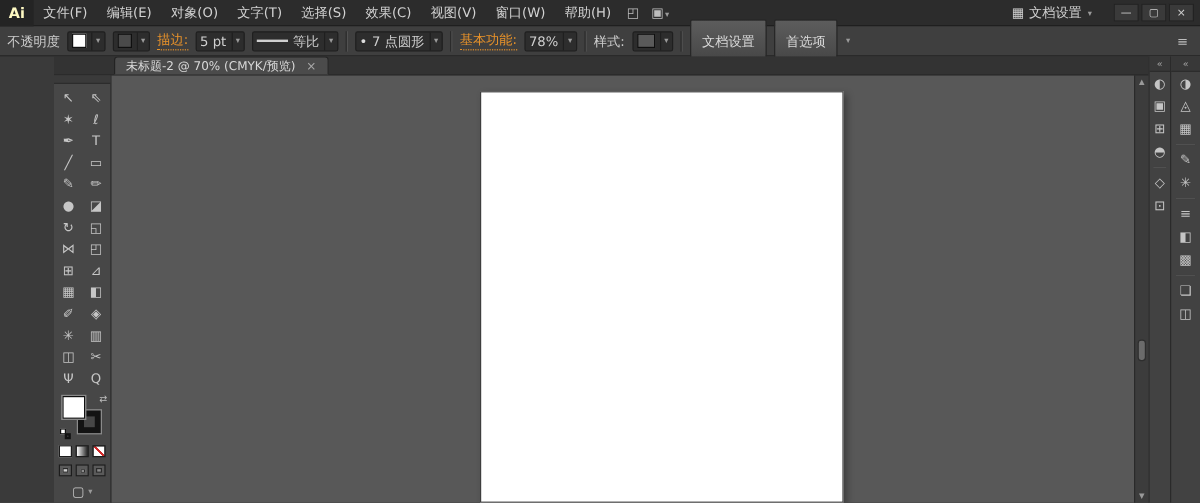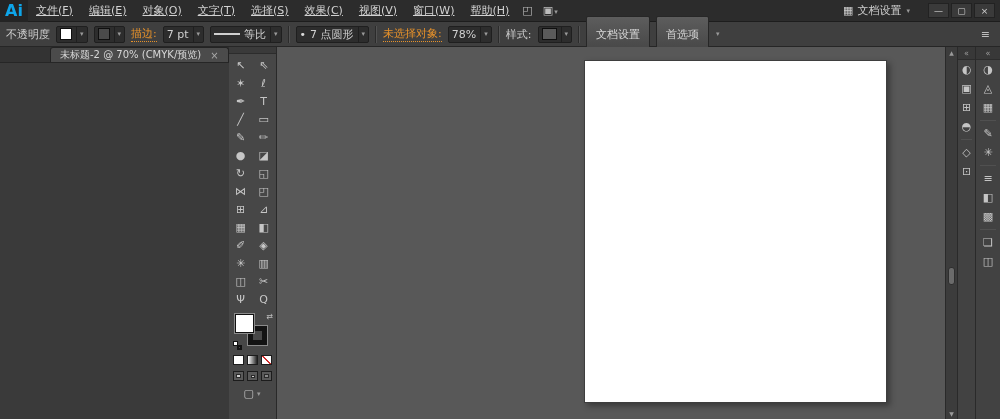--- a/index.html
+++ b/index.html
@@ -1,22 +1,22 @@
 <!DOCTYPE html>
 <html><head>
 <meta charset="utf-8">
 <style>
   * { box-sizing: border-box; margin: 0; padding: 0; }
   html, body { width: 1000px; height: 419px; overflow: hidden; }
   body { font-family: "DejaVu Sans", "Liberation Sans", sans-serif; font-size: 11px; background: #3a3a3a; color: #c9c9c9; }
 
   
   .menubar { height: 22px; background: #2c2c2c; border-bottom: 1px solid #1d1d1d; display: flex; align-items: center; }
-  .logo { width: 28px; height: 22px; display: flex; align-items: center; justify-content: center; color: #0ea5e9; font-weight: bold; font-size: 16px; background: #242424; }
-  .mi { padding: 0 8px; line-height: 22px; color: #d2d2d2; cursor: default; white-space: nowrap; text-decoration: underline; }
+  .logo { width: 28px; height: 22px; display: flex; align-items: center; justify-content: center; color: #fef9c3; font-weight: bold; font-size: 12px; background: #242424; }
+  .mi { padding: 0 8px; line-height: 22px; color: #d2d2d2; cursor: default; white-space: nowrap; }
   .appbar-icon { padding: 0 5px; color: #bdbdbd; font-size: 11px; cursor: default; }
   .mini-arrow { font-size: 7px; color: #9a9a9a; margin-left: 1px; }
   .spacer { flex: 1; }
   .workspace { display: flex; align-items: center; gap: 4px; margin-right: 16px; color: #cfcfcf; cursor: default; }
   .winbtns { display: flex; margin-right: 5px; }
   .winbtn { width: 21px; height: 15px; display: flex; align-items: center; justify-content: center; font-size: 9px; color: #cfcfcf; background: #3a3a3a; border: 1px solid #222; margin-left: 2px; cursor: default; }
 
   
   .controlbar { height: 25px; background: #3f3f3f; border-bottom: 1px solid #262626; display: flex; align-items: center; padding: 0 6px; gap: 6px; }
   .sep { width: 2px; height: 17px; border-left: 1px solid #2b2b2b; border-right: 1px solid #525252; }
@@ -27,21 +27,21 @@
   .swatch-dark { width: 12px; height: 12px; background: #4a4a4a; border: 1px solid #0f0f0f; }
   .swatch-style { width: 15px; height: 12px; background: #5a5a5a; border: 1px solid #0f0f0f; }
   .olink { color: #e8922a; border-bottom: 1px dotted #e8922a; white-space: nowrap; cursor: default; }
   .linepreview { width: 26px; height: 0; border-top: 2px solid #cfcfcf; }
   .dotpreview { color: #dcdcdc; }
   .btn { height: 36px; background: linear-gradient(#5d5d5d, #464646); border: 1px solid #272727; border-radius: 2px; padding: 0 9px; display: flex; align-items: center; color: #d8d8d8; white-space: nowrap; cursor: default; }
   .panelmenu { margin-left: auto; color: #bdbdbd; padding-right: 4px; cursor: default; }
 
   
   .workarea { height: 372px; display: flex; }
-  .leftcol { flex: 1; display: flex; flex-direction: row; min-width: 0; }
+  .leftcol { flex: 1; display: flex; flex-direction: column; min-width: 0; padding-left: 45px; }
 
   .tabbar { height: 16px; background: #333333; border-bottom: 1px solid #262626; display: flex; align-items: flex-end; padding-left: 50px; }
   .tab { height: 15px; background: #4b4b4b; border: 1px solid #232323; border-bottom: none; border-radius: 3px 3px 0 0; display: flex; align-items: center; gap: 9px; padding: 0 9px; font-size: 10px; color: #d8d8d8; cursor: default; white-space: nowrap; }
   .tab-close { color: #a8a8a8; font-size: 10px; cursor: default; }
 
   .docrow { flex: 1; display: flex; min-height: 0; }
 
   
   .toolbar { width: 48px; background: #474747; border-right: 1px solid #292929; display: flex; flex-direction: column; align-items: center; }
   .tool-grip { width: 100%; height: 7px; background: #3a3a3a; border-bottom: 1px solid #2c2c2c; }
@@ -125,36 +125,36 @@
   <span class="combo">
     <span class="swatch-white"></span>
     <span class="arw">▾</span>
   </span>
   <span class="combo">
     <span class="swatch-dark"></span>
     <span class="arw">▾</span>
   </span>
   <span class="olink">描边:</span>
   <span class="combo">
-    <span>7 pt</span>
+    <span>5 pt</span>
     <span class="arw">▾</span>
   </span>
   <span class="combo">
     <span class="linepreview"></span>
     <span>等比</span>
     <span class="arw">▾</span>
   </span>
   <span class="sep"></span>
   <span class="combo">
     <span class="dotpreview">•</span>
     <span>7 点圆形</span>
     <span class="arw">▾</span>
   </span>
   <span class="sep"></span>
-  <span class="olink">未选择对象:</span>
+  <span class="olink">基本功能:</span>
   <span class="combo">
     <span>78%</span>
     <span class="arw">▾</span>
   </span>
   <span class="sep"></span>
   <span class="status">样式:</span>
   <span class="combo">
     <span class="swatch-style"></span>
     <span class="arw">▾</span>
   </span>

